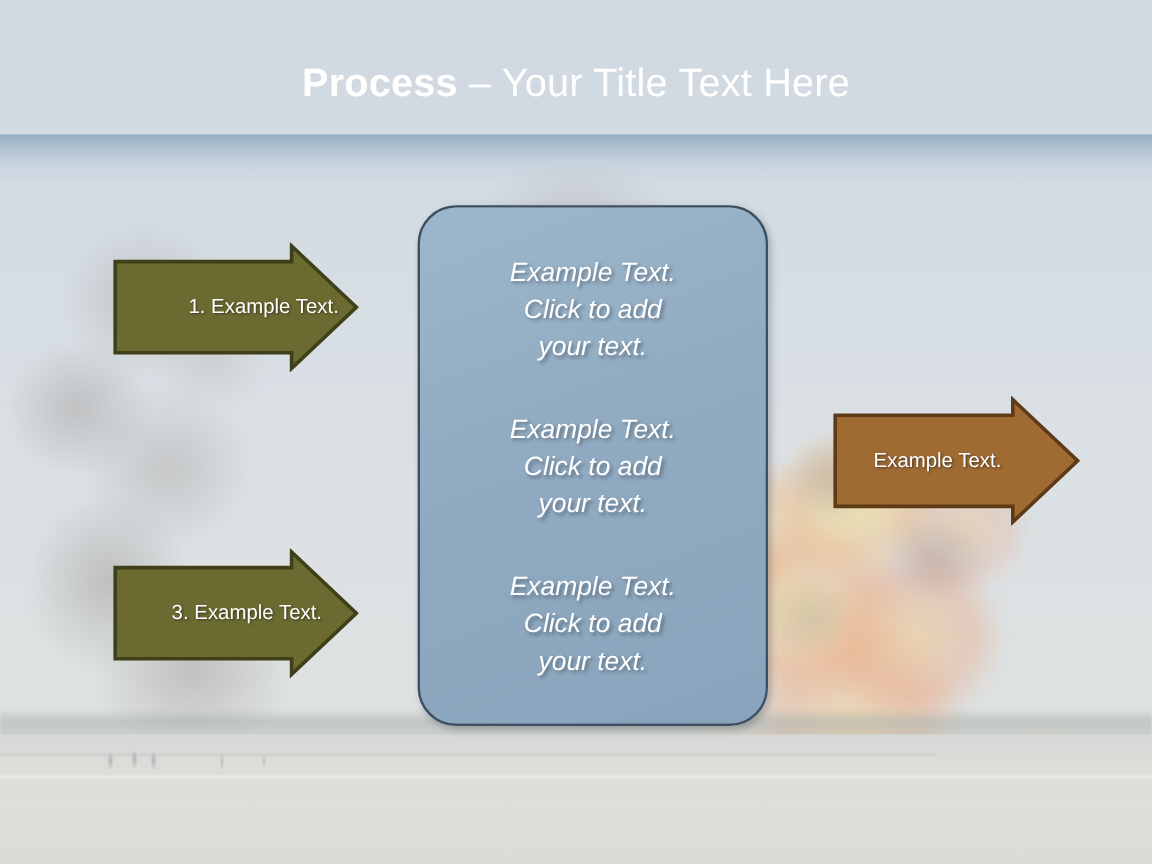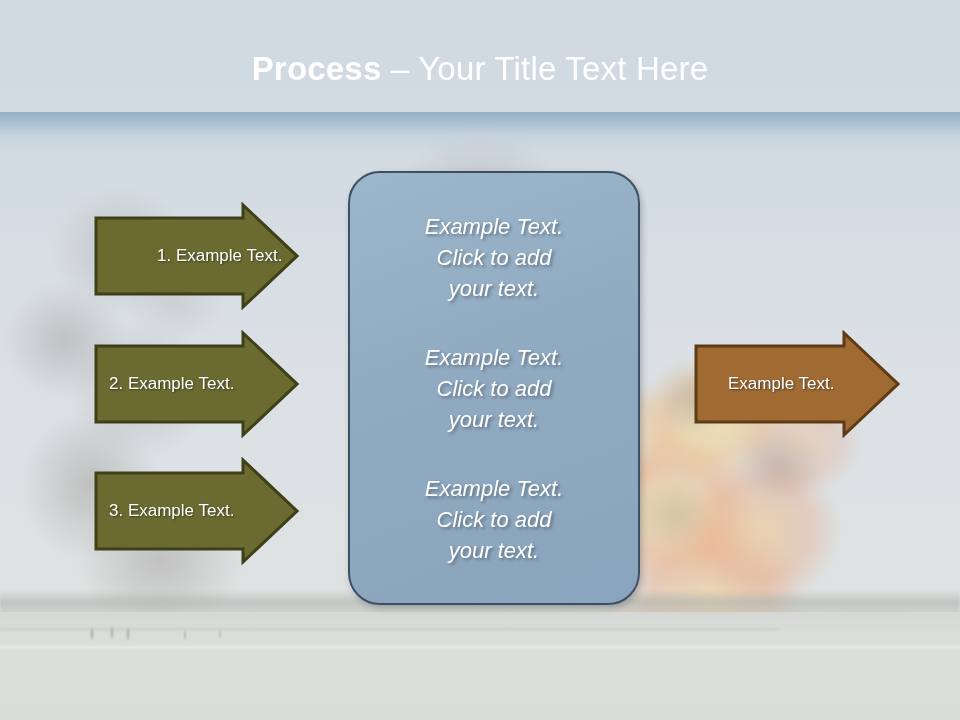--- a/index.html
+++ b/index.html
@@ -194,21 +194,21 @@
   .arrow-green .arrow-label {
     margin-left: 15px;
   }
   .arrow-brown { width: 206px; height: 108px; }
   .arrow-brown .arrow-label {
     margin-left: 34px;
   }
 
   #arrow-1 { left: 94px; top: 202px; padding-left: 48px; }
   #arrow-2 { left: 94px; top: 330px; }
-  #arrow-3 { left: 94px; top: 457px; }
+  #arrow-3 { left: 94px; top: 457px; padding-left: 34px; }
   #arrow-out { left: 694px; top: 330px; }
 
   
   .center-panel {
     position: absolute;
     left: 348px; top: 171px;
     width: 292px; height: 434px;
     box-sizing: border-box;
     border: 2px solid #3d4f63;
     border-radius: 32px;
@@ -255,26 +255,20 @@
   <div class="header-fade"></div>
   <div class="slide-title"><span class="t-bold">Process</span><span class="t-rest"> – Your Title Text Here</span></div>
 
   <div class="arrow arrow-green" id="arrow-1">
     <svg width="205" height="108" viewBox="0 0 205 108">
       <polygon points="2,16 149,16 149,3 203,54 149,105 149,92 2,92" fill="#6b6b31" stroke="#3f3f18" stroke-width="3" stroke-linejoin="miter"></polygon>
     </svg>
     <span class="arrow-label">1. Example Text.</span>
   </div>
 
-  <div class="arrow arrow-green" id="arrow-2">
-    <svg width="205" height="108" viewBox="0 0 205 108">
-      <polygon points="2,16 149,16 149,3 203,54 149,105 149,92 2,92" fill="#6b6b31" stroke="#3f3f18" stroke-width="3" stroke-linejoin="miter"></polygon>
-    </svg>
-    <span class="arrow-label">2. Example Text.</span>
-  </div>
 
   <div class="arrow arrow-green" id="arrow-3">
     <svg width="205" height="108" viewBox="0 0 205 108">
       <polygon points="2,16 149,16 149,3 203,54 149,105 149,92 2,92" fill="#6b6b31" stroke="#3f3f18" stroke-width="3" stroke-linejoin="miter"></polygon>
     </svg>
     <span class="arrow-label">3. Example Text.</span>
   </div>
 
   <div class="center-panel">
     <div class="panel-block">Example Text.

